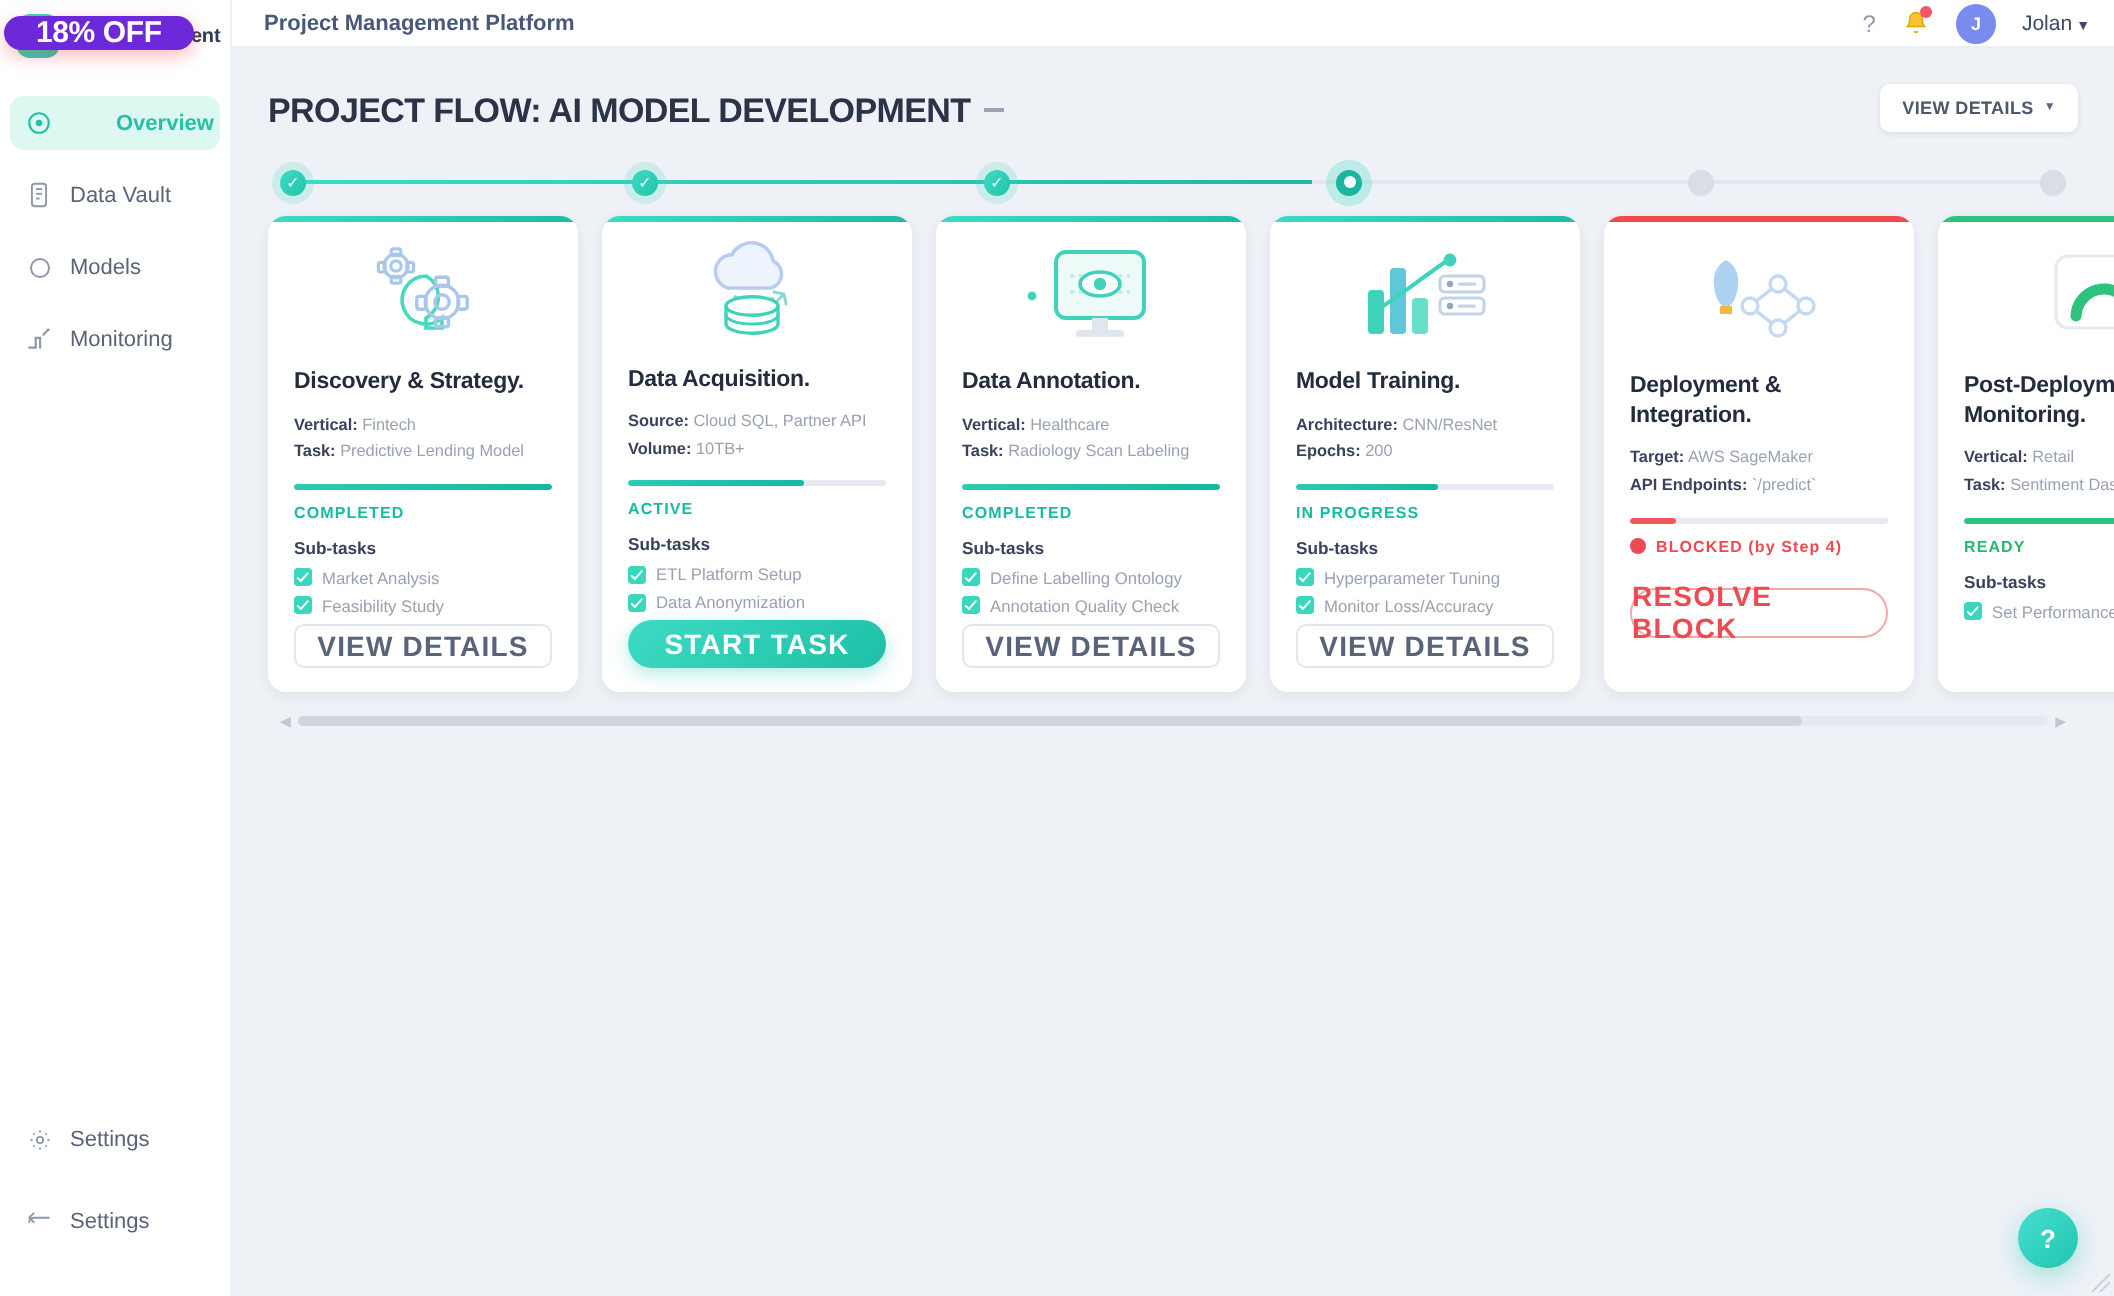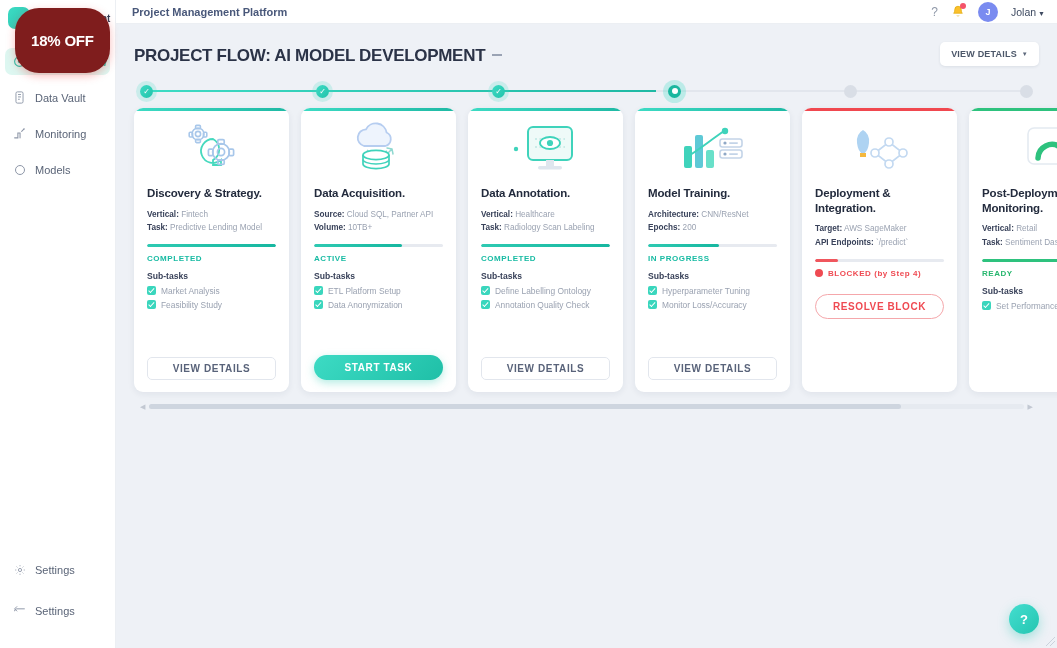--- a/index.html
+++ b/index.html
@@ -45,24 +45,24 @@
   }
   .nav-item.active { background: #ddf7f1; color: #23c2a8; font-weight: 600; gap: 32px; }
   .nav-icon { width: 13px; height: 13px; display:flex; align-items:center; justify-content:center; flex:0 0 13px;}
   .nav-icon svg { display:block; }
   .nav-spacer { flex: 1 1 auto; }
   .nav-bottom { padding-bottom: 10px; }
   .nav-bottom .nav-item { margin-bottom: 14px; }
 
   
   .promo {
-    position: absolute; left: 15px; top: 8px;
-    background: #7f1d1d; color: #fff;
+    position: absolute; left: 2px; top: 8px;
+    background: #6d28d9; color: #fff;
     font-size: 15px; font-weight: 800; letter-spacing: -0.2px;
-    padding: 24px 16px; border-radius: 24px;
+    padding: 0 16px; border-radius: 24px;
     box-shadow: 0 3px 9px rgba(236,61,61,.35);
     z-index: 40;
   }
 
   
   .main { flex: 1 1 auto; display: flex; flex-direction: column; min-width: 0; }
   .topbar {
     height: 24px; background: #fff;
     border-bottom: 1px solid #eceff3;
     display: flex; align-items: center;
@@ -144,21 +144,21 @@
   .rail {
     display: flex; gap: 12px;
     padding-bottom: 6px;
   }
   .card {
     flex: 0 0 155px; width: 155px;
     background:#fff; border-radius: 9px;
     box-shadow: 0 2px 7px rgba(30,45,75,.07);
     padding: 0 13px 12px 13px;
     position: relative; overflow: hidden;
-    height: 284px;
+    height: 238px;
     display:flex; flex-direction: column;
   }
   .card::before {
     content:''; position:absolute; left:0; right:0; top:0; height:3px;
   }
   .card.accent-teal::before { background: linear-gradient(90deg,#3ddbc4,#1fb9a4); }
   .card.accent-red::before { background: #f0484f; }
   .card.accent-green::before { background: #2ec27e; }
 
   .card-illu {
@@ -196,23 +196,22 @@
   }
   .chk::after{
     content:''; position:absolute; left:2.8px; top:1px;
     width:2.2px; height:4.6px; border:solid #fff; border-width:0 1.4px 1.4px 0;
     transform: rotate(42deg);
   }
   .card-btn {
     margin-top:auto;
     height: 23px; border-radius: 5px;
     display:flex; align-items:center; justify-content:center;
-    font-size: 10px; font-weight: 800; letter-spacing:.6px;
+    font-size: 14px; font-weight: 800; letter-spacing:.6px;
     cursor:pointer;
-    text-align:center;
   }
   .btn-outline { border:1px solid #e2e6ed; color:#59637a; background:#fff; }
   .btn-primary {
     background: linear-gradient(135deg,#3ddbc4,#1fbfa7); color:#fff;
     border-radius: 14px; height:25px;
     box-shadow: 0 3px 9px rgba(40,200,175,.35);
   }
   .btn-danger { border:1px solid #f5a7ab; color:#ef4a52; background:#fff; border-radius:14px; height:25px;}
 
   
@@ -267,36 +266,36 @@
             <line x1="6.5" y1="6" x2="11.5" y2="6"></line>
               <line x1="6.5" y1="10" x2="11.5" y2="10"></line>
             <line x1="6.5" y1="14" x2="9.5" y2="14"></line>
           </svg>
         </span>
         <span>Data Vault</span>
       </div>
 
       <div class="nav-item">
         <span class="nav-icon">
+          <svg width="12" height="12" viewBox="0 0 24 24" fill="none" stroke="#8e97a8" stroke-width="2">
+            <circle cx="12" cy="12" r="9"></circle>
+          </svg>
+        </span>
+        <span>Models</span>
+      </div>
+
+      <div class="nav-item">
+        <span class="nav-icon">
           <svg width="13" height="13" viewBox="0 0 24 24" fill="none" stroke="#8e97a8" stroke-width="2" stroke-linecap="round">
             <path d="M3 20 L9 20 L9 11 L13 11 L13 20"></path>
               <path d="M16 8 L20 4"></path>
               <circle cx="20.5" cy="3.5" r="1.3" fill="#8e97a8" stroke="none"></circle>
           </svg>
         </span>
         <span>Monitoring</span>
-      </div>
-
-      <div class="nav-item">
-        <span class="nav-icon">
-          <svg width="12" height="12" viewBox="0 0 24 24" fill="none" stroke="#8e97a8" stroke-width="2">
-            <circle cx="12" cy="12" r="9"></circle>
-          </svg>
-        </span>
-        <span>Models</span>
       </div>
     </nav>
 
     <div class="nav-spacer"></div>
 
     <div class="nav-bottom">
       <div class="nav-item">
         <span class="nav-icon">
           <svg width="12" height="12" viewBox="0 0 24 24" fill="none" stroke="#8e97a8" stroke-width="1.8">
             <circle cx="12" cy="12" r="3.2"></circle>

